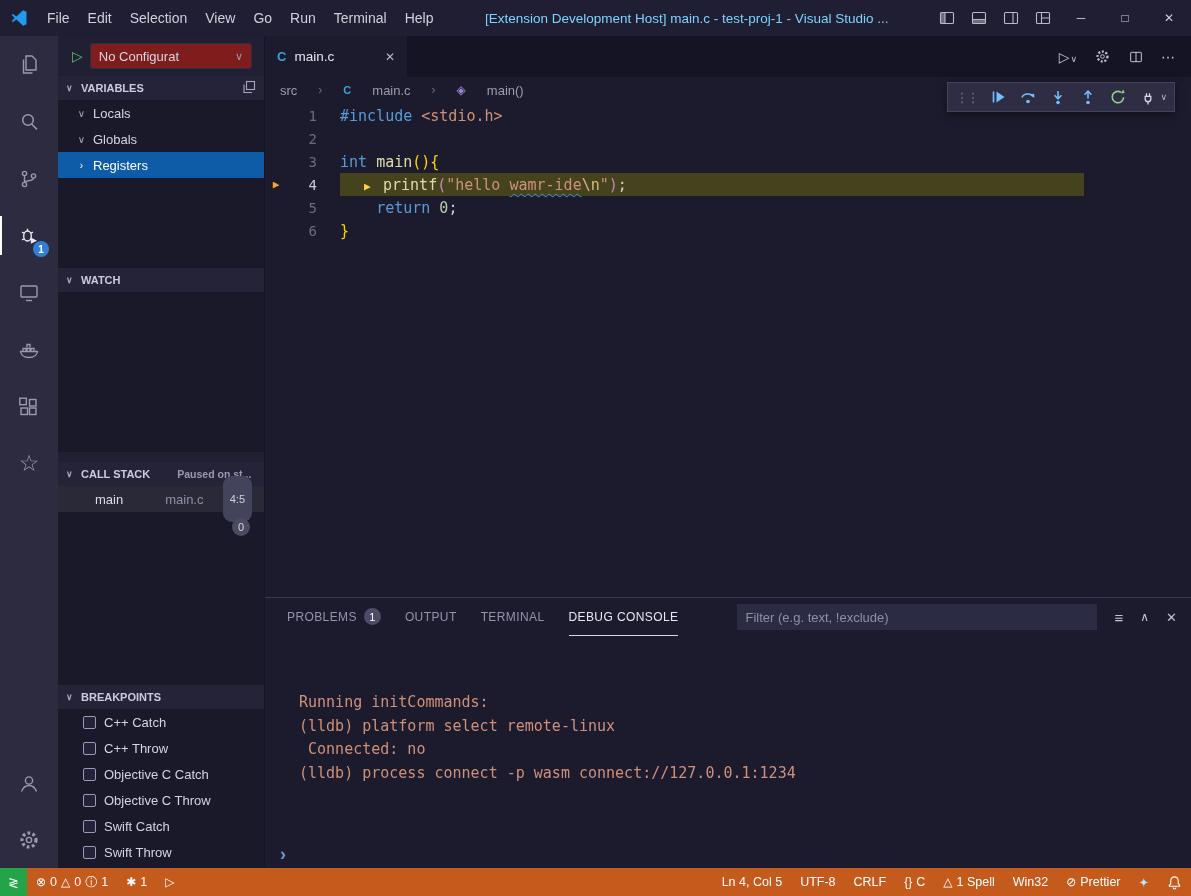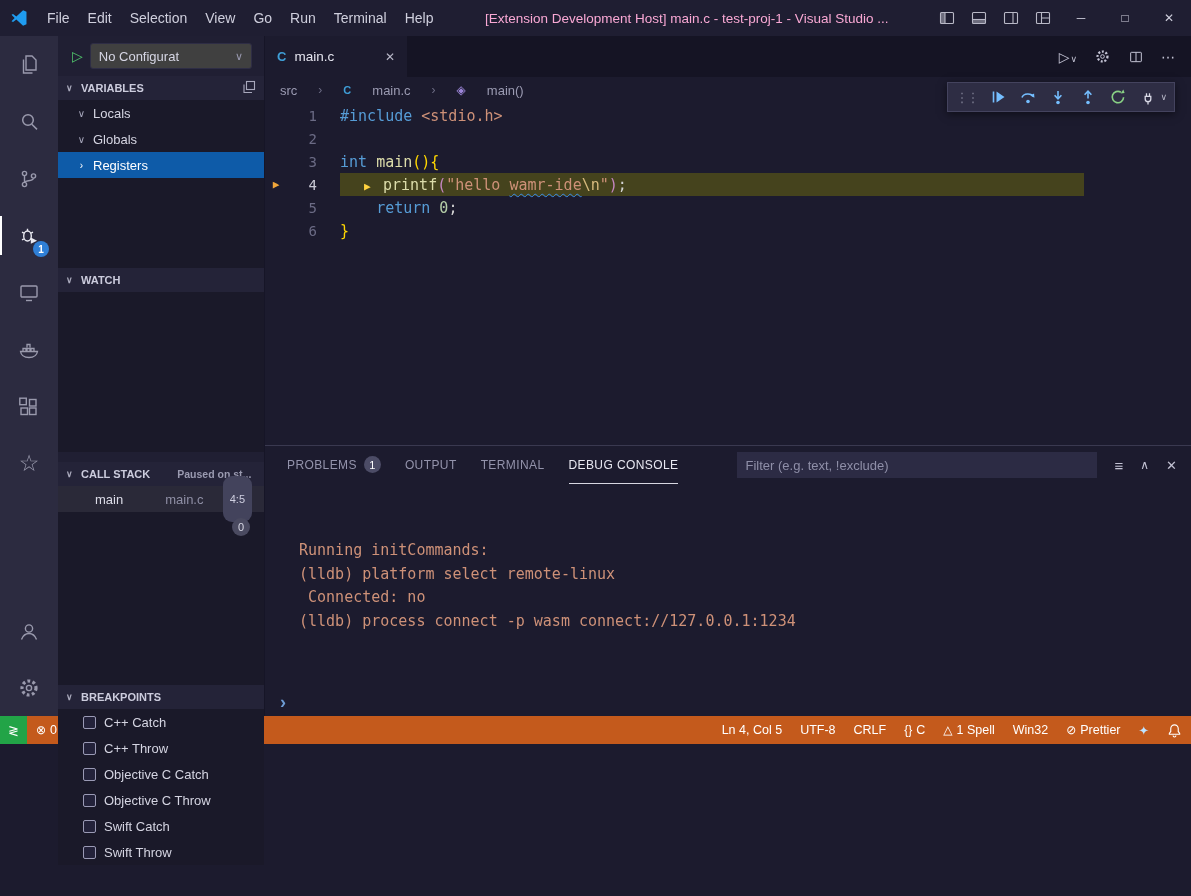--- a/index.html
+++ b/index.html
@@ -1,24 +1,24 @@
 <!DOCTYPE html>
 <html><head>
 <meta charset="utf-8">
 <style>
   *{box-sizing:border-box;margin:0;padding:0}
   html,body{width:1191px;height:896px;overflow:hidden;background:#1c1b2e;
     font-family:"Liberation Sans",sans-serif;-webkit-font-smoothing:antialiased;color:#d4d4d4}
-  .app{display:flex;flex-direction:column;width:1191px;height:744px}
+  .app{display:flex;flex-direction:column;width:1191px;height:896px}
 
   
   .titlebar{height:36px;background:#1f1e32;display:flex;align-items:center;font-size:14px;color:#cfcfdd;flex:none}
   .logo{width:38px;display:flex;justify-content:center;align-items:center}
   .menu-item{padding:0 9px;height:36px;display:flex;align-items:center;cursor:default}
-  .tb-title{flex:1;text-align:center;font-size:13.5px;color:#f9a8d4;white-space:nowrap;overflow:hidden;text-overflow:ellipsis}
+  .tb-title{flex:1;text-align:center;font-size:13.5px;color:#7dd3fc;white-space:nowrap;overflow:hidden;text-overflow:ellipsis}
   .tb-icons{display:flex;align-items:center}
   .tb-icon{width:32px;height:36px;display:flex;align-items:center;justify-content:center}
   .win-btn{width:44px;height:36px;display:flex;align-items:center;justify-content:center;font-size:12px;color:#cfcfdd}
 
   
   .main{flex:1;display:flex;min-height:0}
 
   
   .activitybar{width:58px;background:#2c2b40;display:flex;flex-direction:column;flex:none}
   .act-slot{width:58px;height:57px;display:flex;align-items:center;justify-content:center;position:relative;color:#9a9aad}
@@ -26,21 +26,21 @@
   .act-slot.active::before{content:'';position:absolute;left:0;top:9px;bottom:9px;width:2px;background:#ffffff}
   .act-badge{position:absolute;right:9px;bottom:7px;min-width:16px;height:16px;border-radius:50%;
     background:#2f7fd6;color:#fff;font-size:10px;display:flex;align-items:center;justify-content:center;font-weight:bold}
   .act-bottom{margin-top:auto}
   .star-glyph{font-size:23px;line-height:1}
 
   
   .sidebar{width:207px;background:#201f33;display:flex;flex-direction:column;font-size:13px;flex:none;border-right:1px solid #161527}
   .launch-row{height:40px;display:flex;align-items:center;padding:0 12px 0 14px;gap:7px;flex:none}
   .launch-play{color:#4fc06a;font-size:14px}
-  .launch-dd{flex:1;height:26px;background:#404040;border:1px solid #2e2d45;border-radius:3px;
+  .launch-dd{flex:1;height:26px;background:#7f1d1d;border:1px solid #2e2d45;border-radius:3px;
     display:flex;align-items:center;justify-content:space-between;padding:0 8px;color:#d6d6e4;font-size:13px}
   .launch-dd .chev{color:#9a9ab0;font-size:11px}
   .sec-header{height:24px;background:#242338;display:flex;align-items:center;gap:5px;padding:0 8px;
     font-size:11px;font-weight:bold;color:#ccccdd;flex:none}
   .sec-header .chev{font-size:9px;color:#aaaabc;width:10px}
   .sec-status{font-weight:bold;color:#9a9ab0;font-size:10.5px;margin-left:22px}
   .sec-spacer{flex:1}
   .sec-content{background:#1a1929;flex:none;position:relative}
   .tree-row{height:26px;display:flex;align-items:center;padding-left:18px;gap:6px;color:#d5d5e2}
   .tree-row .twist{font-size:10px;width:11px;color:#a7a7bc;text-align:center}

